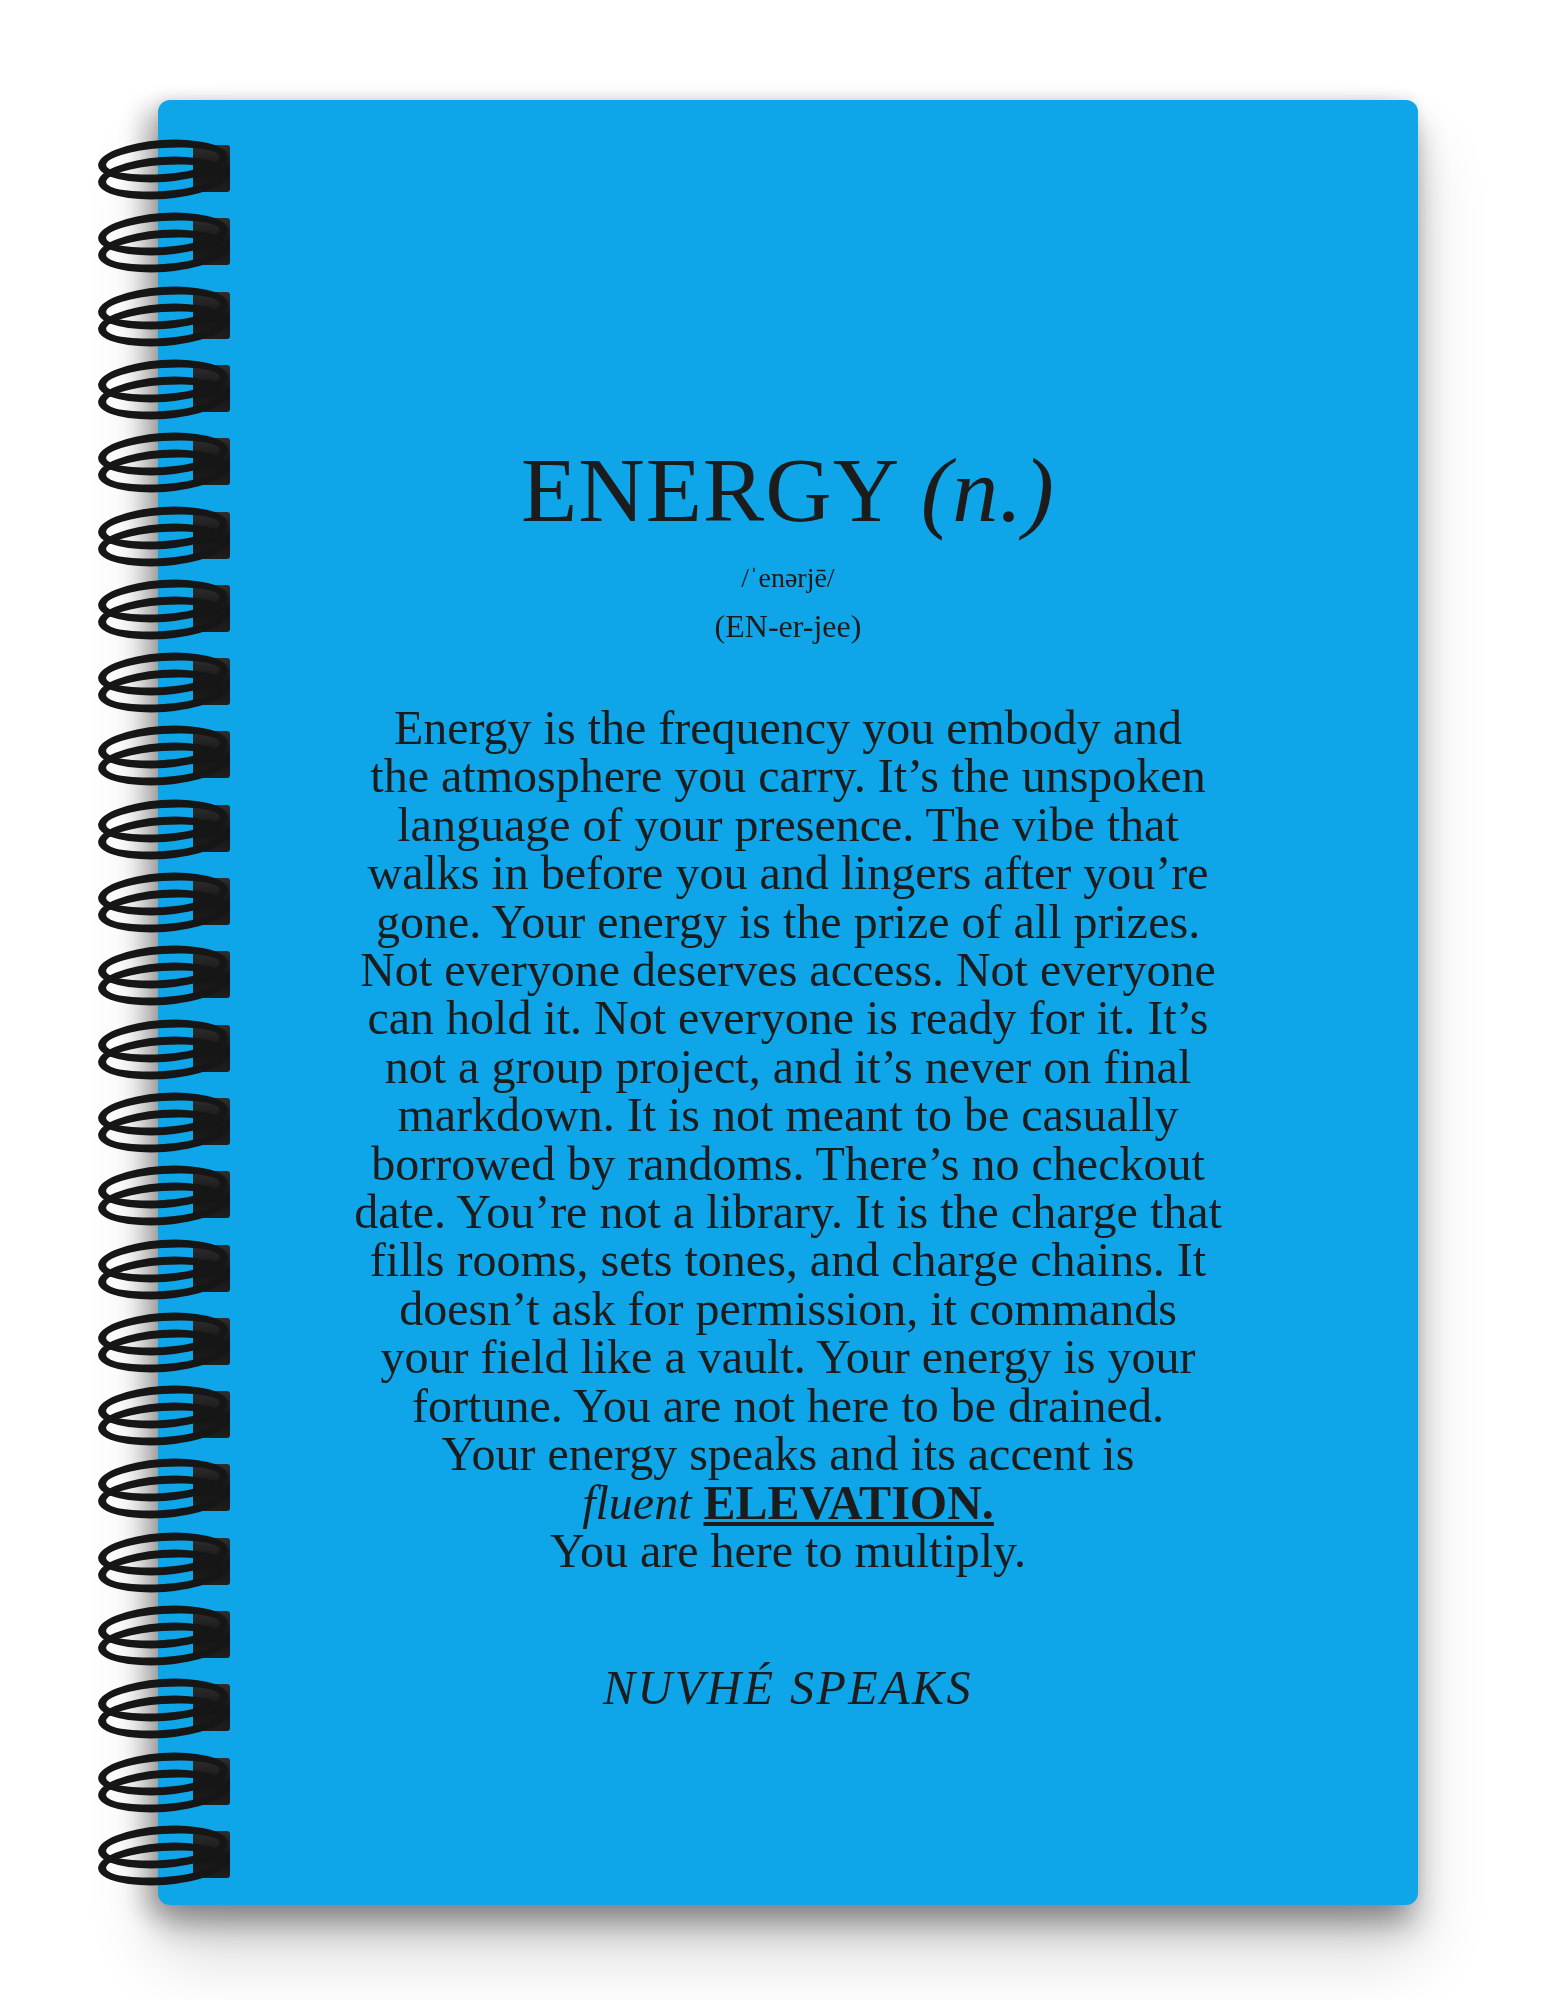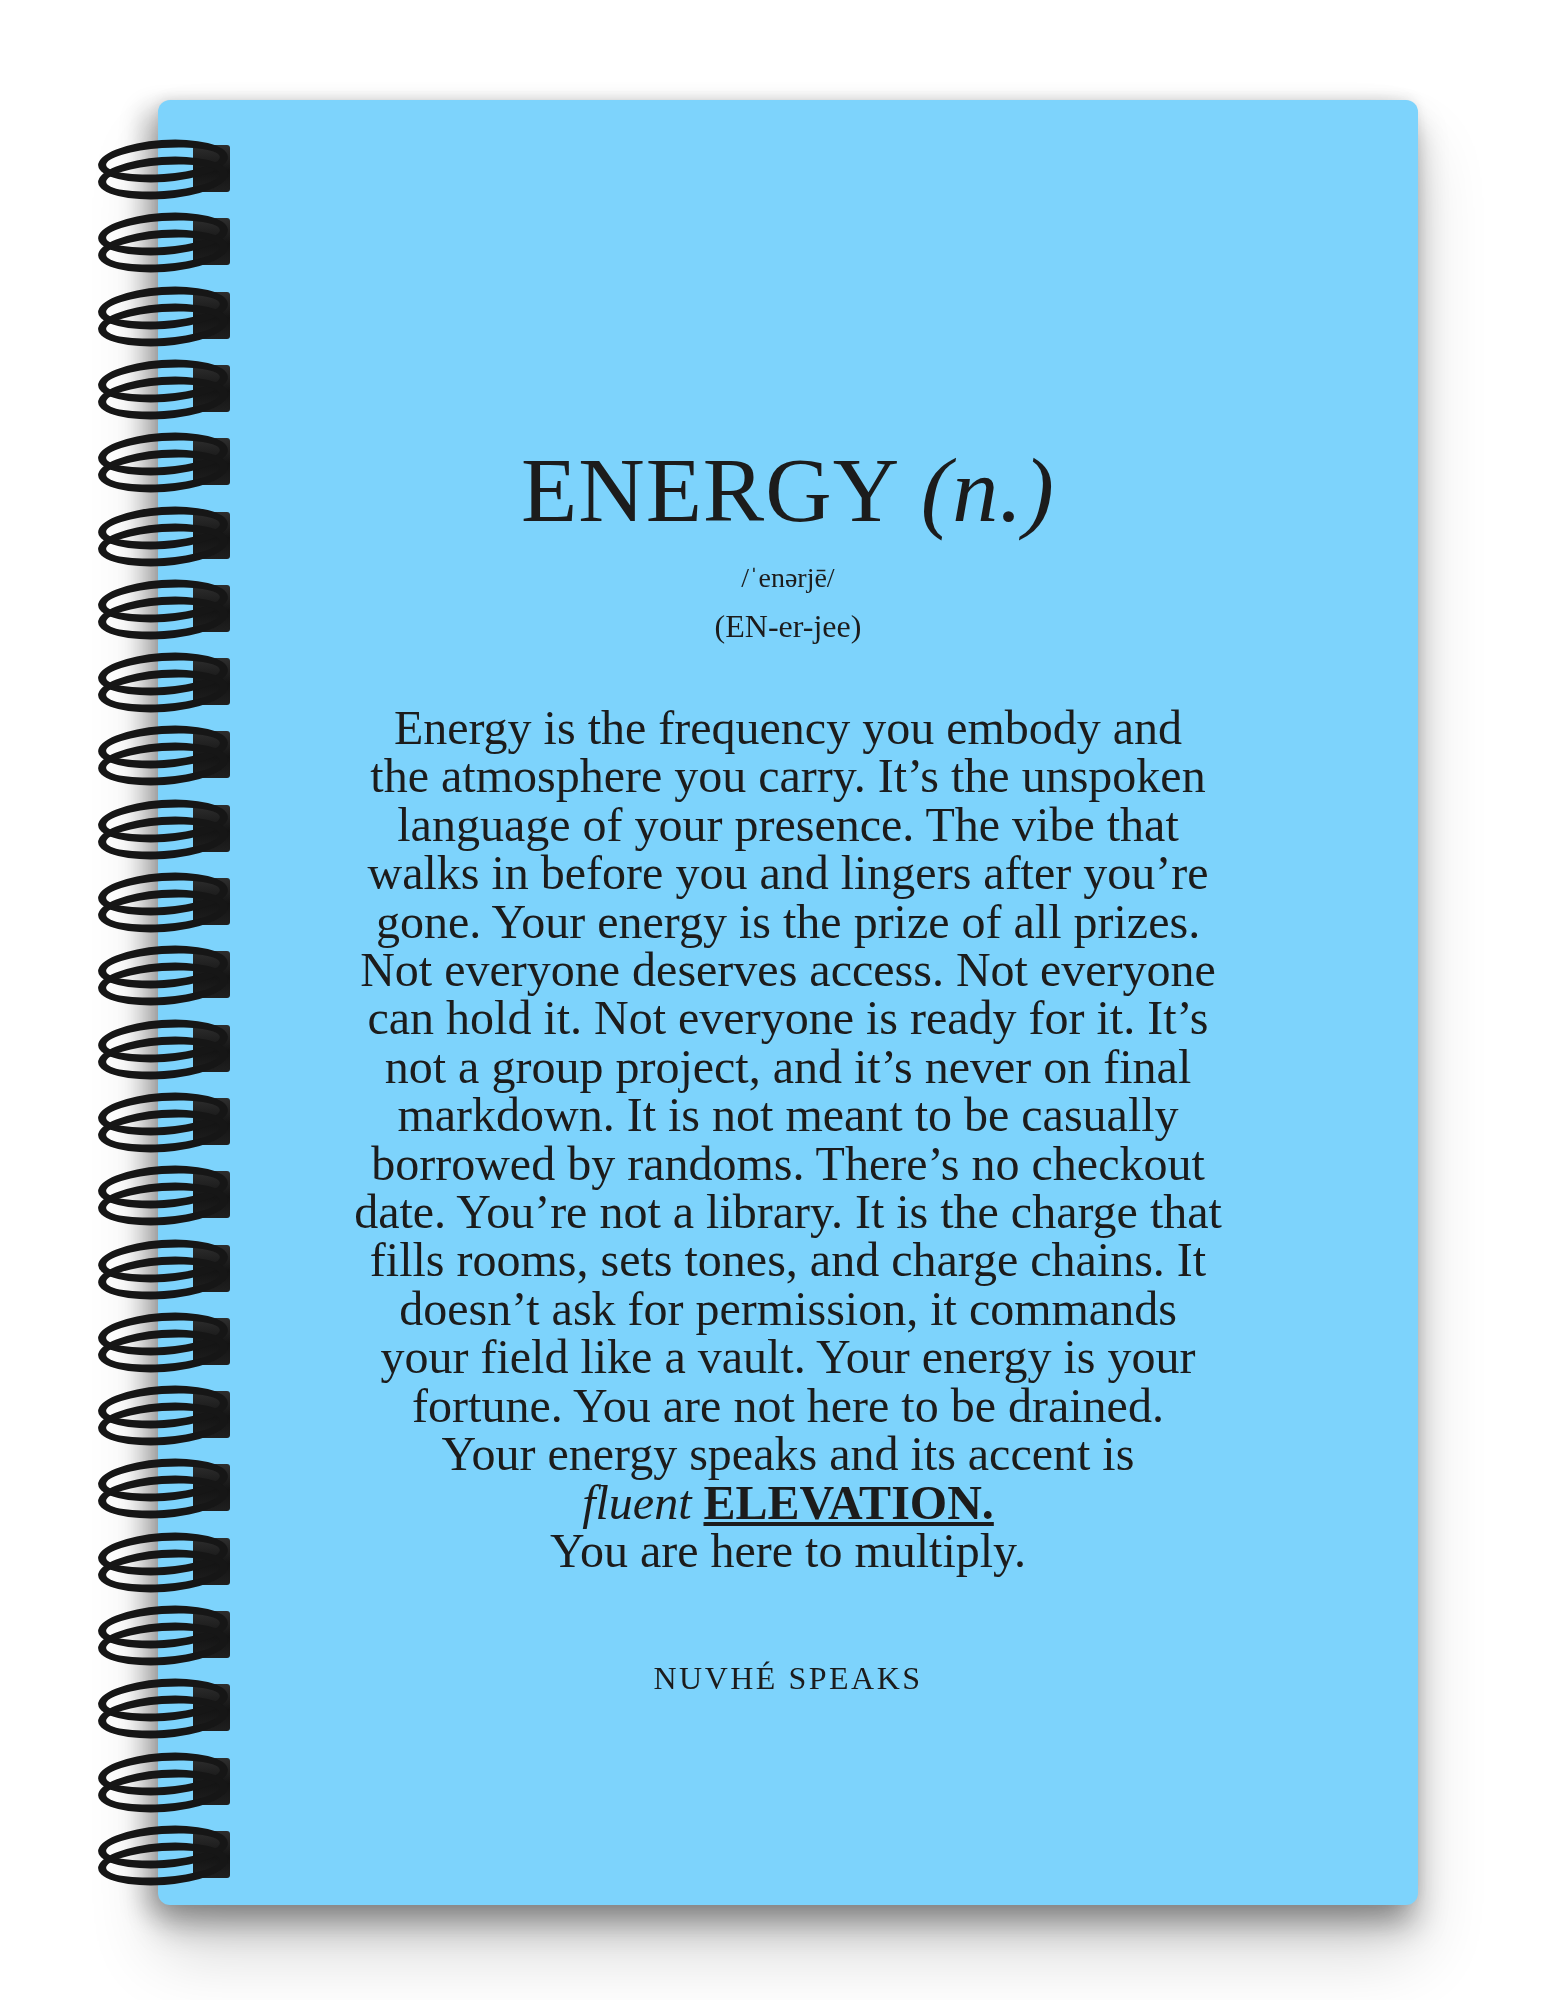--- a/index.html
+++ b/index.html
@@ -15,21 +15,21 @@
     background: #ffffff;
     overflow: hidden;
   }
   
   .sheet {
     position: absolute;
     left: 158px;
     top: 100px;
     width: 1260px;
     height: 1805px;
-    background: #7dd3fc;
+    background: #0ea5e9;
     border-radius: 12px;
     box-shadow:
       -16px 8px 24px rgba(0,0,0,0.20),
       0 22px 30px rgba(0,0,0,0.26),
       0 48px 70px rgba(0,0,0,0.16),
       0 -3px 12px rgba(0,0,0,0.07);
   }
   
   .coils { position: absolute; left: 0; top: 0; width: 260px; height: 2000px; }
   .coil {
@@ -101,23 +101,24 @@
     font-size: 48px;
     line-height: 48.4px;
   }
   .body-line { white-space: nowrap; }
   .accent-line .it { font-style: italic; }
   .accent-line .bd { font-weight: bold; text-decoration: underline; }
   .signature {
     position: absolute;
     top: 1560px;
     width: 100%;
-    font-size: 32px;
+    font-size: 48px;
     letter-spacing: 2.5px;
     white-space: nowrap;
+    font-style: italic;
   }
 </style>
 </head>
 <body>
 
 <div class="stage">
 
   <div class="sheet">
     <div class="content">
 

